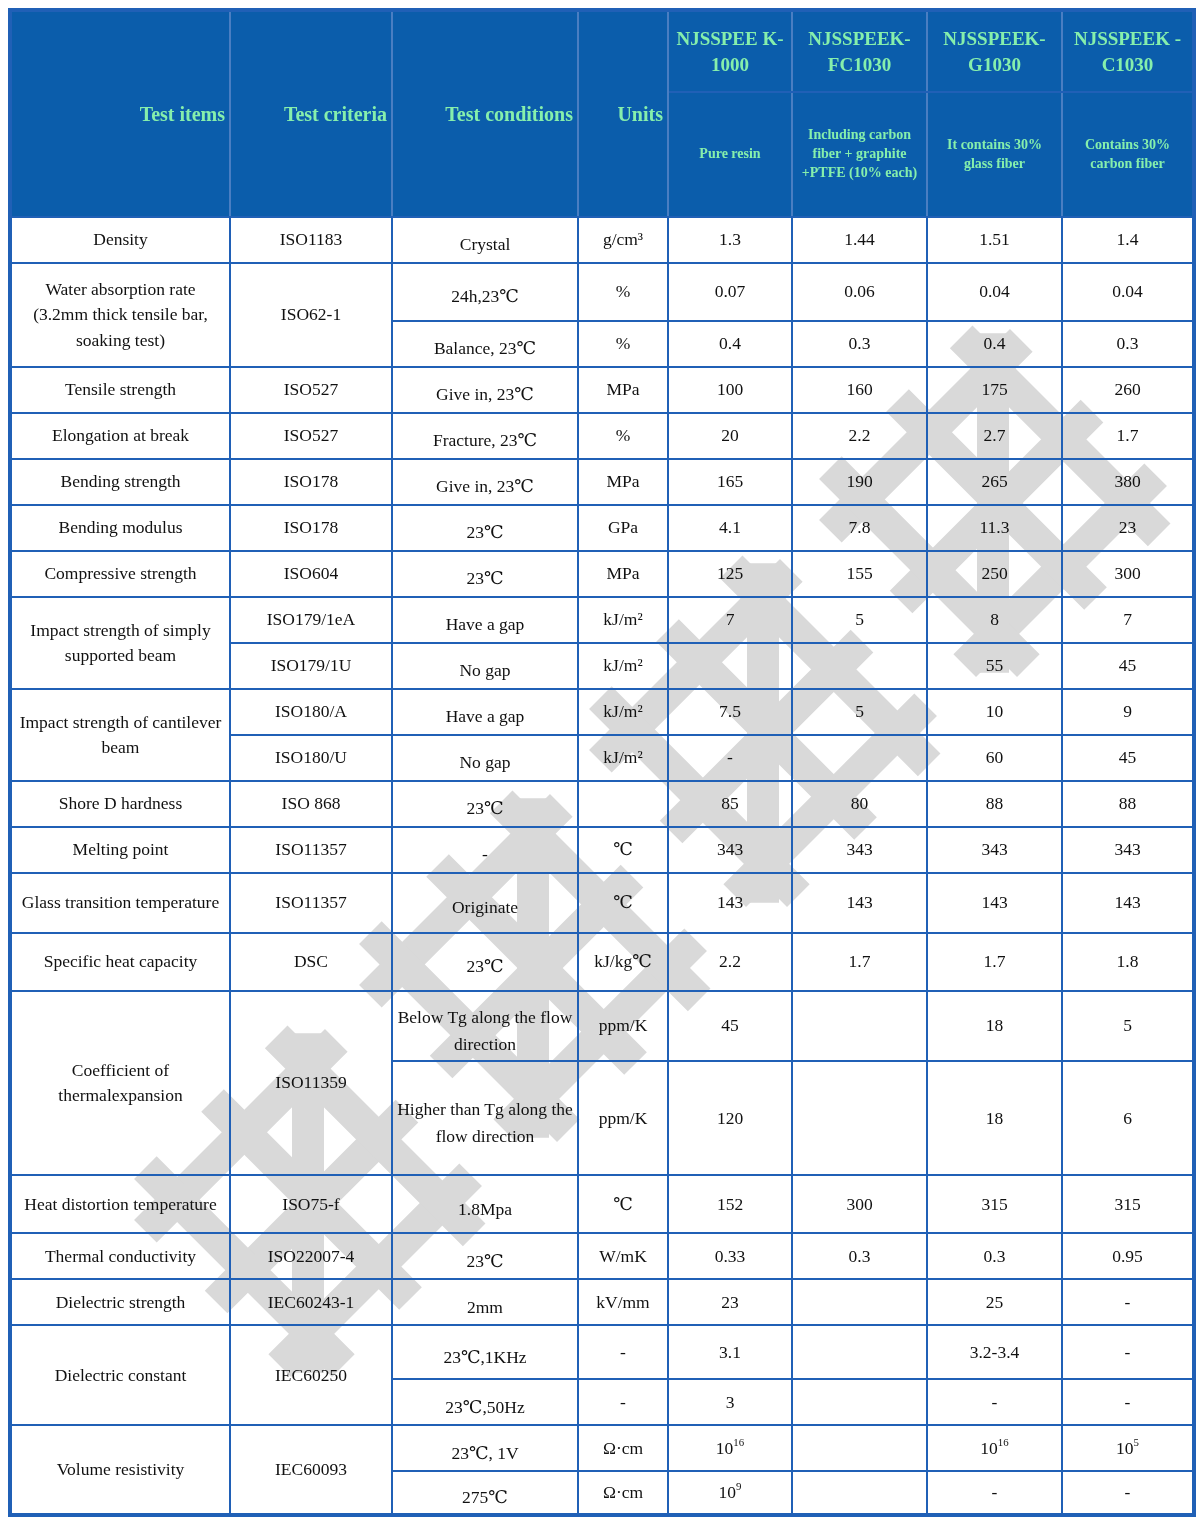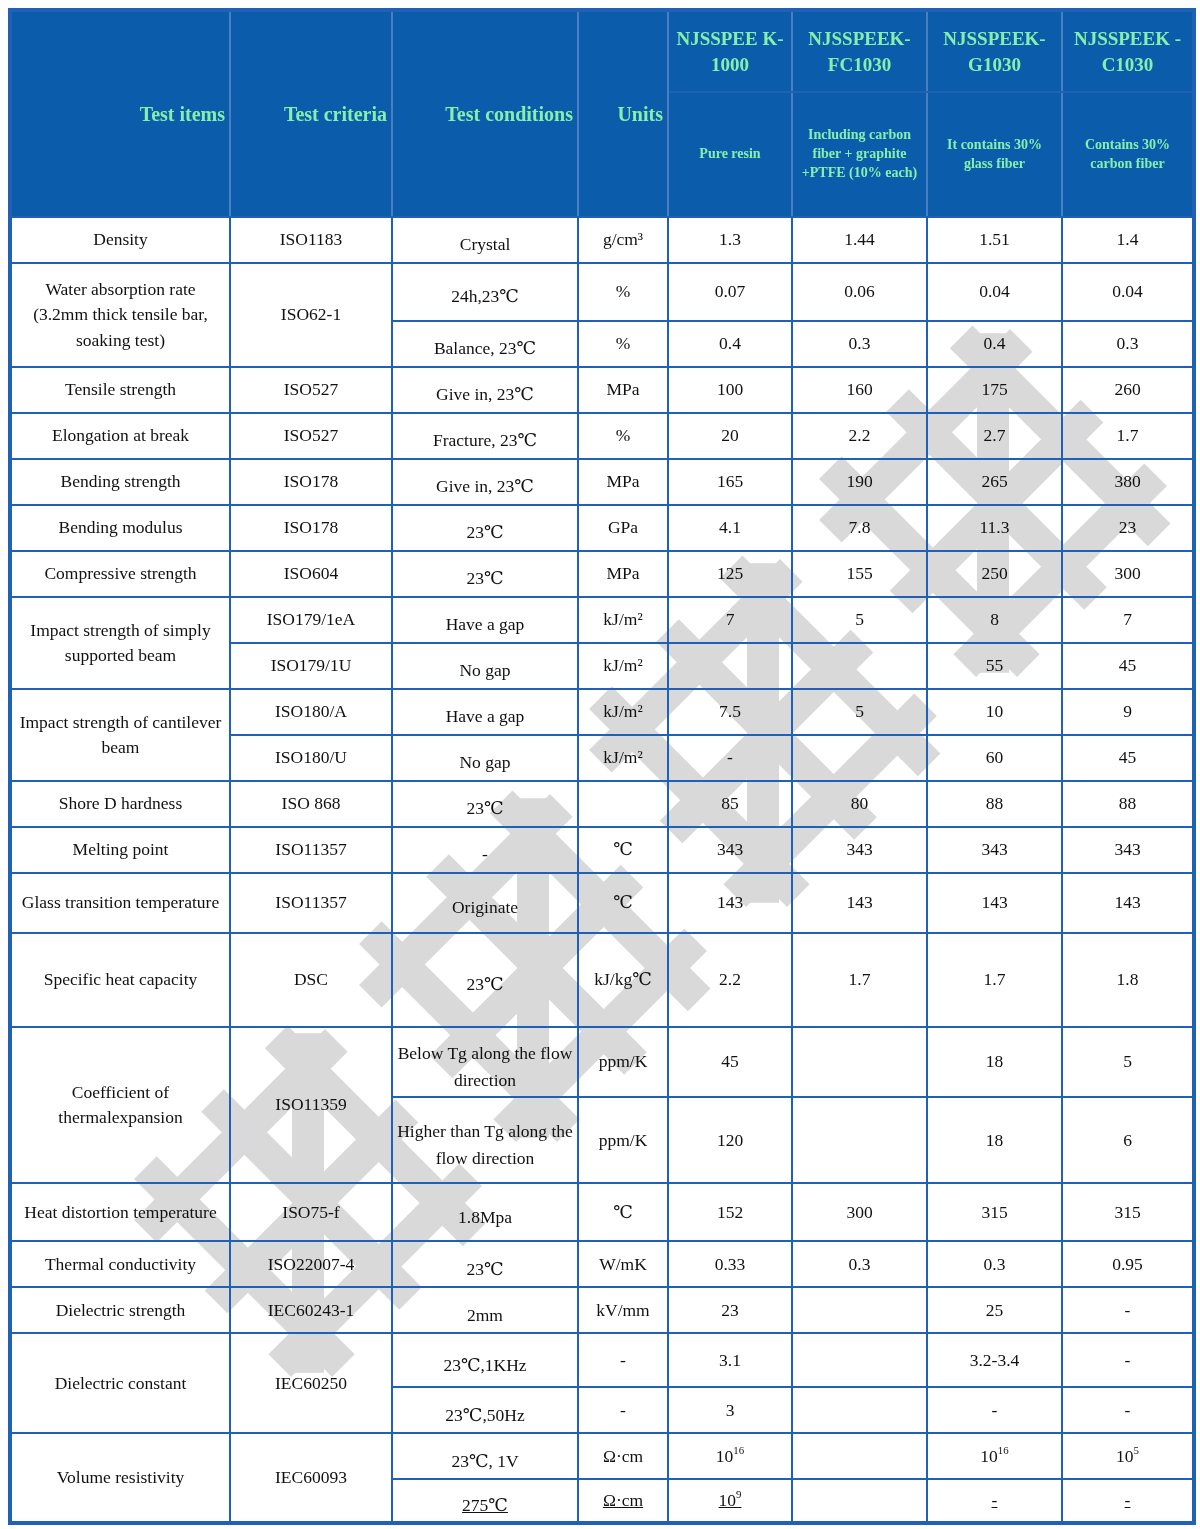--- a/index.html
+++ b/index.html
@@ -47,26 +47,26 @@
     border: 2px solid var(--grid, #2060b6);
     background: transparent;
     text-align: center; vertical-align: middle;
     font-size: 17.5px;
     line-height: 1.45;
     padding: 2px 4px;
   }
   tbody tr { height: 46px; }
   tbody tr:nth-child(2)  { height: 58px; }
   tbody tr:nth-child(15) { height: 60px; }
-  tbody tr:nth-child(16) { height: 94px; margin-top: 33px; }
+  tbody tr:nth-child(16) { height: 58px; margin-top: 33px; }
   tbody tr:nth-child(17) { height: 58px; }
-  tbody tr:nth-child(18) { height: 86px; }
+  tbody tr:nth-child(18) { height: 114px; }
   tbody tr:nth-child(19) { height: 58px; }
   tbody tr:nth-child(22) { height: 54px; }
-  tbody tr:nth-child(25) { height: 36px; text-decoration: underline; }
+  tbody tr:nth-child(25) { height: 36px; }
 
   tbody td.c-cond { padding-top: 12px; line-height: 1.55; }
   tbody td.c-unit { }
 
   tbody td sup { font-size: 0.62em; line-height: 0; position: relative; top: -0.1em; }
 </style>
 </head>
 <body>
 
 <div class="page">

